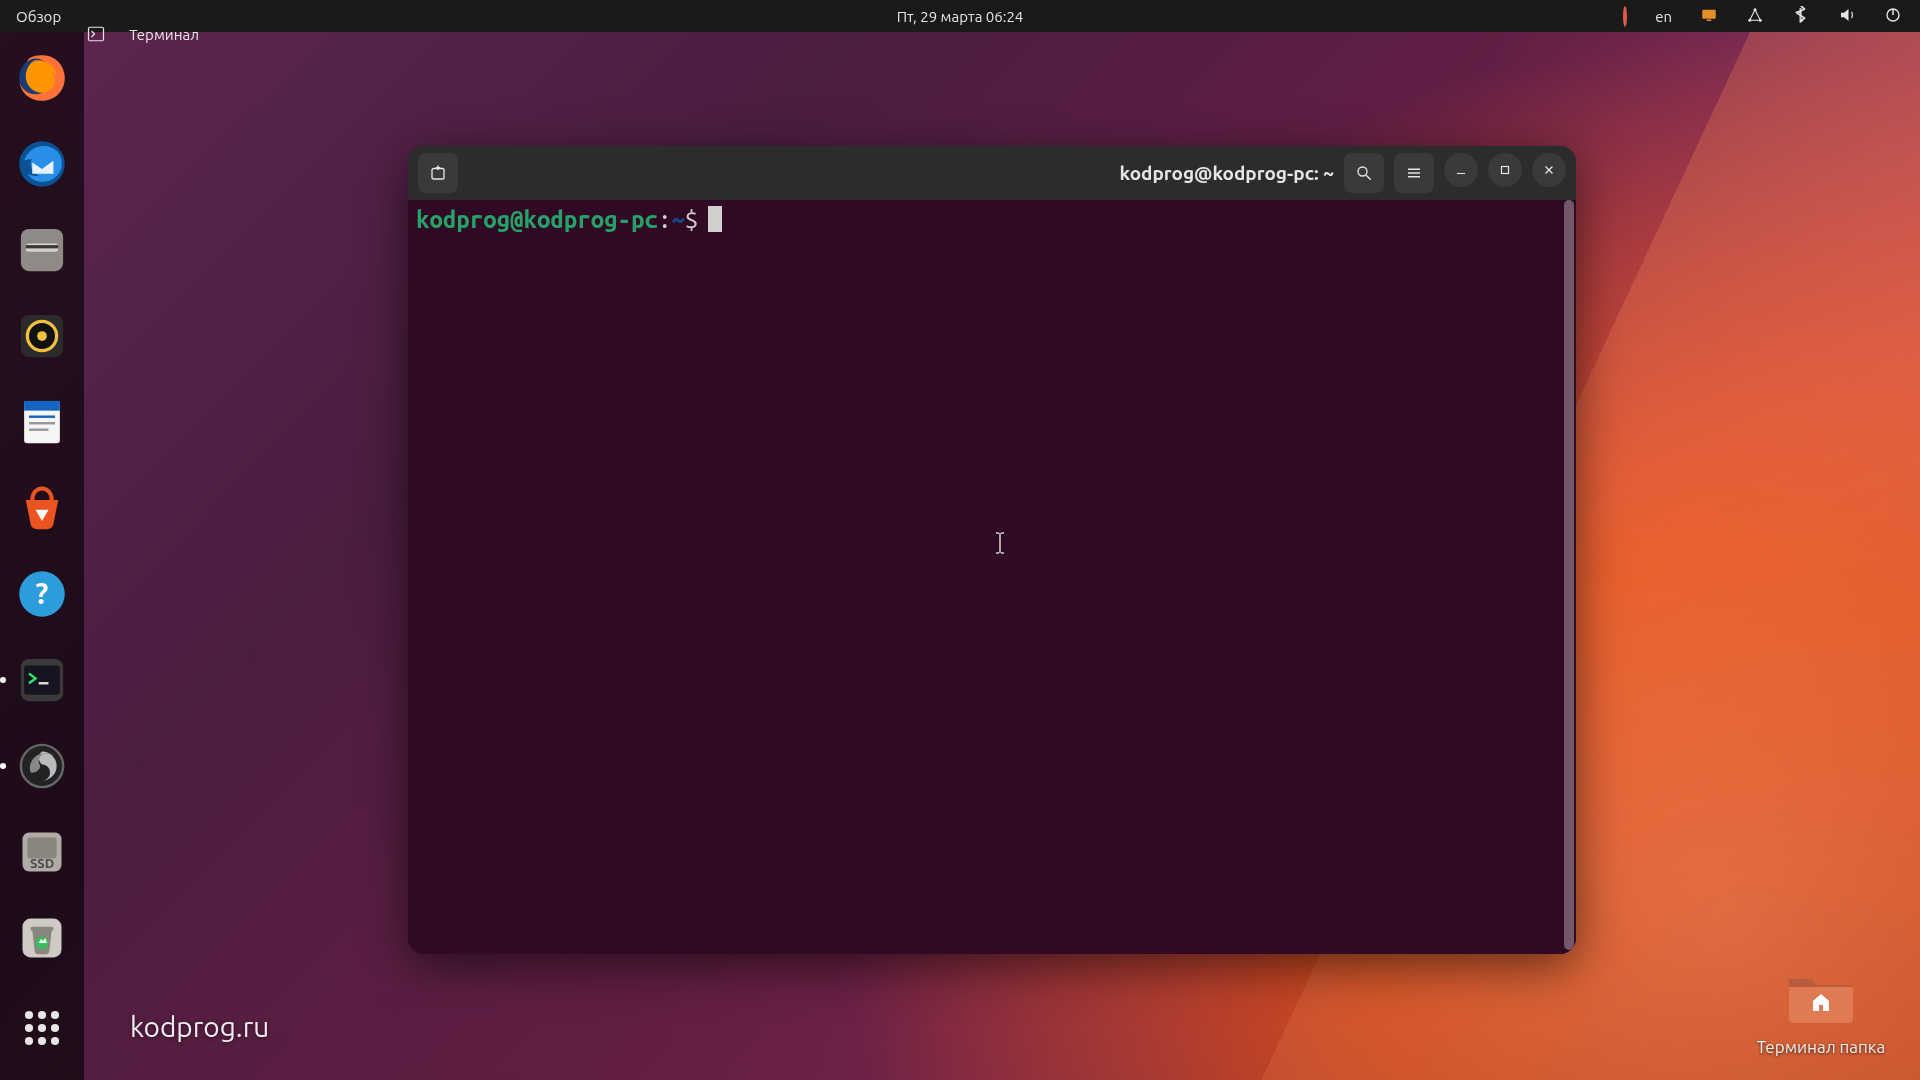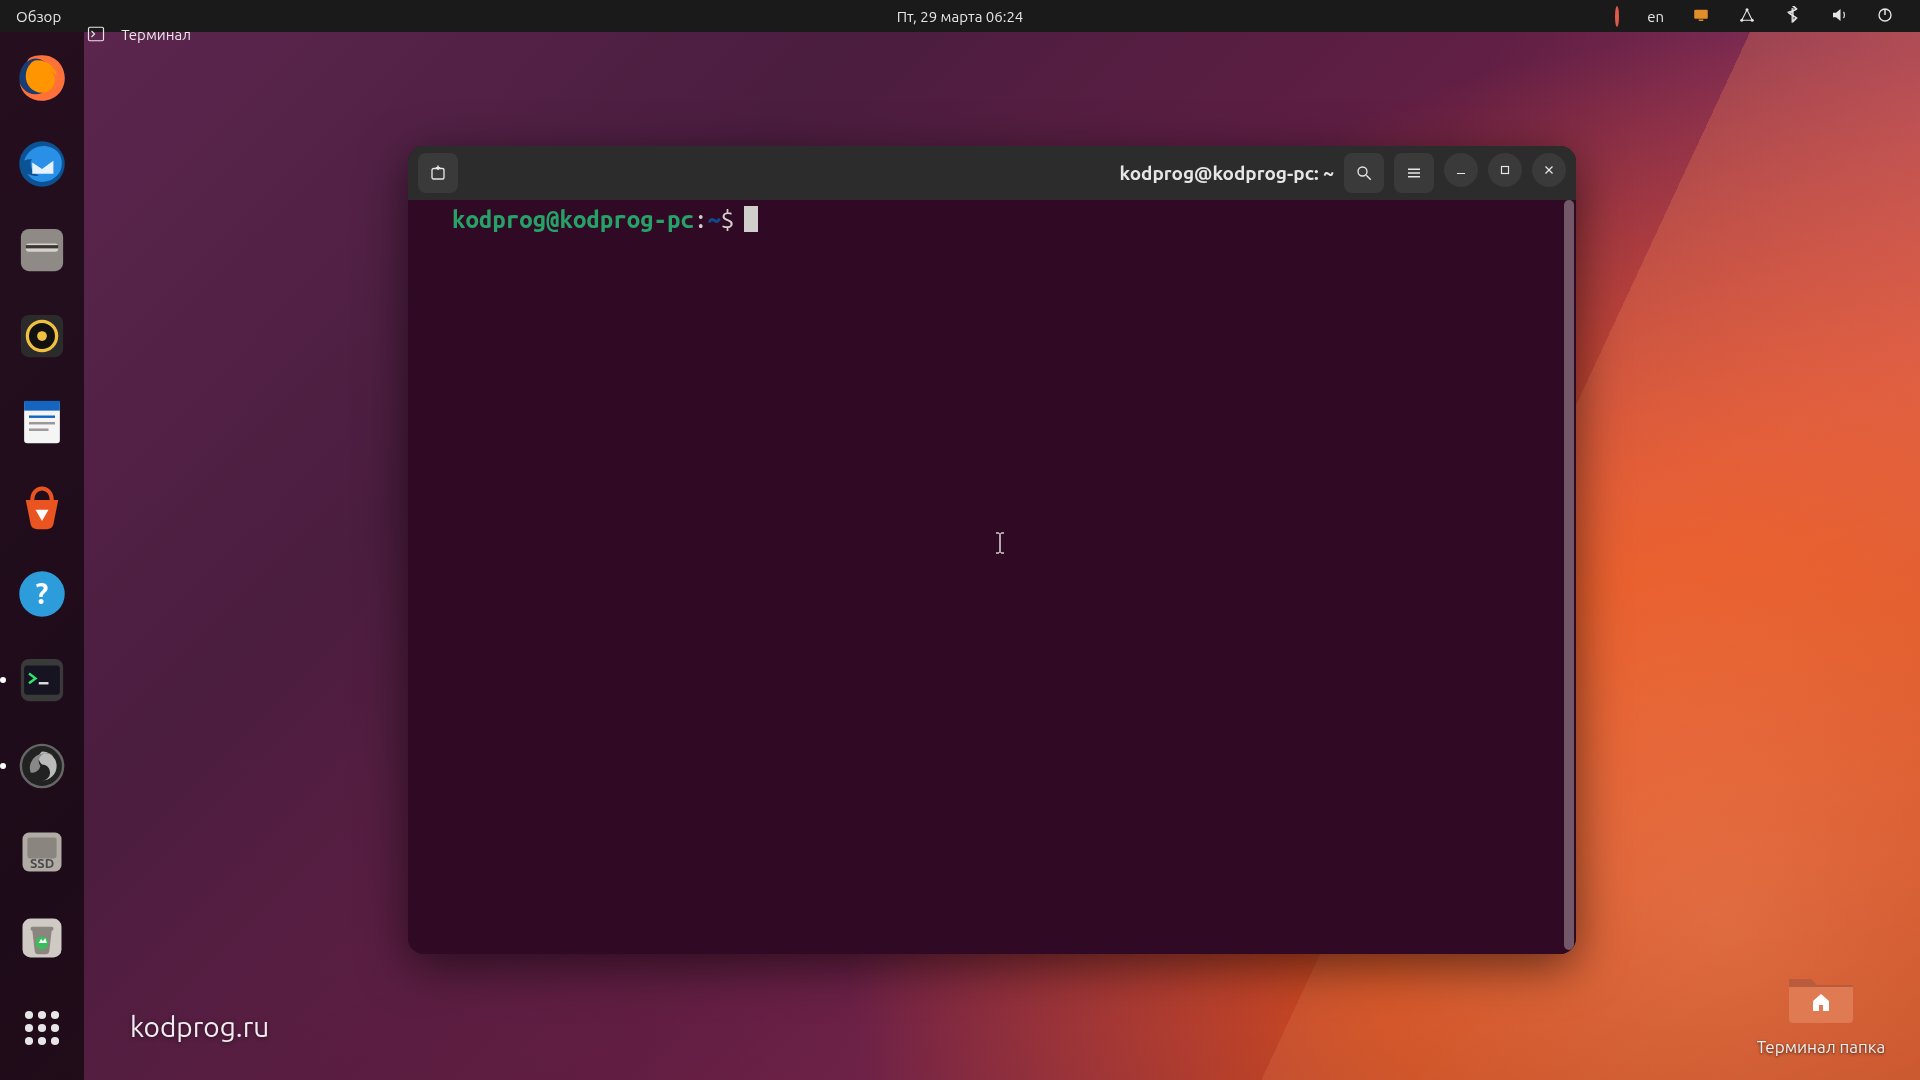--- a/index.html
+++ b/index.html
@@ -42,22 +42,22 @@
     height: 32px;
     background: #1a1a1a;
     color: #e6e6e6;
     display: flex;
     align-items: center;
     font-size: 15px;
     z-index: 10;
   }
   .topbar .left { display:flex; align-items:center; gap: 26px; padding-left: 16px; }
   .topbar .center { position:absolute; left:50%; transform:translateX(-50%); display:flex; gap:10px; }
-  .topbar .right { margin-left:auto; display:flex; align-items:center; gap:28px; padding-right:26px; }
-  .topbar .app { display:flex; align-items:flex-end; gap:16px;margin-top:36px; }
+  .topbar .right { margin-left:auto; display:flex; align-items:center; gap:28px; padding-right:18px; }
+  .topbar .app { display:flex; align-items:flex-end; gap:24px;margin-top:36px; }
   .topbar .icon { display:inline-flex; align-items:center; justify-content:center; width:18px; height:18px; }
   .topbar .icon svg { width:18px; height:18px; fill:#e6e6e6; stroke:#e6e6e6; }
   .topbar .status-ico svg { width:18px; height:18px; }
   .topbar .record-circle { width:14px; height:14px; border:2px solid #e05a4a; border-radius:50%; position:relative; }
   .topbar .record-circle::after{ content:""; position:absolute; inset:3px; background:#e05a4a; border-radius:50%; }
 
   
   .dock {
     position: absolute;
     top: 32px; left: 0; bottom: 0;
@@ -148,21 +148,21 @@
 
   .terminal-body {
     flex:1;
     background:#300a24;
     padding: 6px 8px;
     font-family: "Ubuntu Mono","DejaVu Sans Mono",monospace;
     font-size: 24px;
     line-height: 1.2;
     position:relative;
   }
-  .prompt-line { display:flex;margin-left:36px; }
+  .prompt-line { display:flex; }
   .prompt-user { color:#26a269; font-weight:bold; }
   .prompt-colon { color:#d0cfcc; }
   .prompt-path { color:#12488b; font-weight:bold; }
   .prompt-dollar { color:#d0cfcc; margin-right: 10px; }
   .cursor {
     width: 14px; height: 26px; background:#d0cfcc;
     display:inline-block; vertical-align: bottom;
   }
   .ibeam {
     position:absolute; left: 586px; top: 332px;

